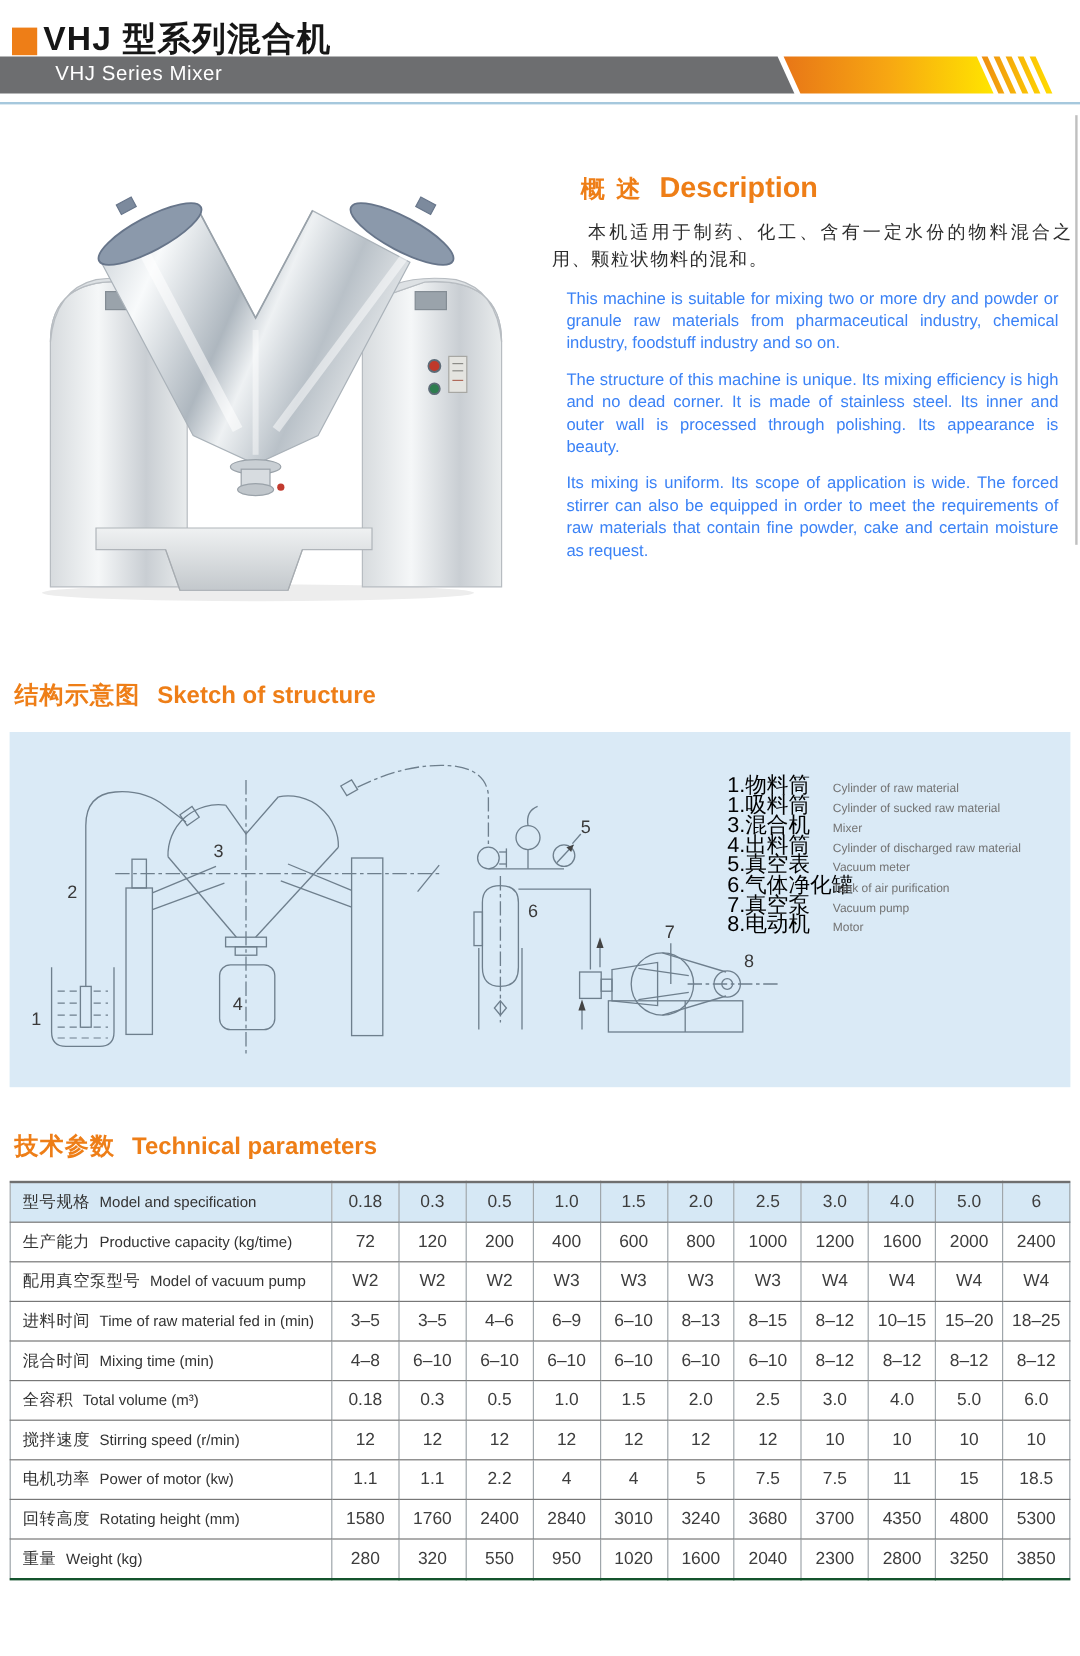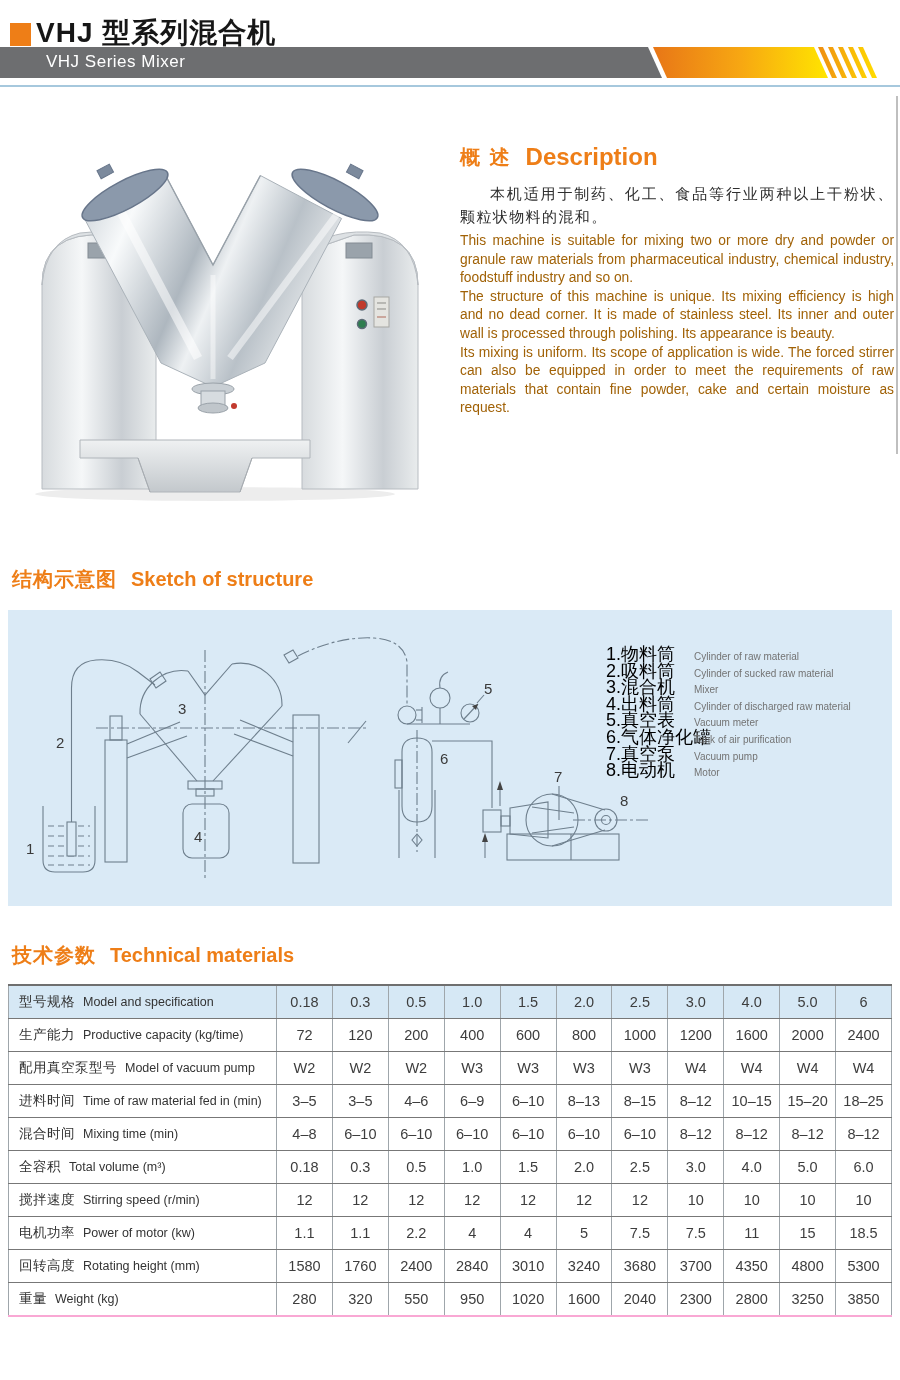--- a/index.html
+++ b/index.html
@@ -14,43 +14,43 @@
   .banner-svg{position:absolute;left:0;top:45px;width:900px;height:36px;}
   .banner-text{position:absolute;left:46px;top:52px;font-size:17px;color:#ffffff;letter-spacing:.5px;}
   .blue-divider{position:absolute;left:0;top:85px;width:900px;height:2px;background:#A6C8DD;}
   .right-edge-line{position:absolute;left:896px;top:96px;width:2px;height:358px;background:#8a8a8a;opacity:.55;}
 
   
   .photo{position:absolute;left:10px;top:135px;width:440px;height:370px;}
 
   
   .description{position:absolute;left:460px;top:143px;width:434px;}
-  .sec-heading{display:flex;align-items:center;gap:14px;}
+  .sec-heading{display:flex;align-items:center;gap:14px;margin-left:24px;}
   .sec-heading .zh{font-size:20px;font-weight:bold;color:#EE7E17;letter-spacing:2px;}
   .sec-heading .en{font-size:24px;font-weight:bold;color:#EE7E17;}
   .desc-zh{margin-top:12px;}
   .desc-zh p{margin:0;font-size:15px;line-height:22.5px;letter-spacing:1.4px;color:#2e2e2e;text-align:justify;text-indent:2em;}
   .desc-en{margin-top:4px;}
-  .desc-en p{margin:0;font-size:13.8px;line-height:18.6px;color:#a16207;text-align:justify;}
+  .desc-en p{margin:12px;font-size:13.8px;line-height:18.6px;color:#3b82f6;text-align:justify;}
 
   
   .sketch-heading{position:absolute;left:12px;top:566px;}
   .sketch-heading .zh,.params-heading .zh{font-size:20px;font-weight:bold;color:#EE7E17;letter-spacing:1px;margin-right:14px;}
   .sketch-heading .en,.params-heading .en{font-size:20px;font-weight:bold;color:#EE7E17;}
   .sketch-panel{position:absolute;left:8px;top:610px;width:884px;height:296px;background:#DAEAF6;}
   .sketch-svg{position:absolute;left:0;top:0;width:884px;height:296px;}
   .legend{position:absolute;left:598px;top:36px;}
   .legend-row{height:16.6px;line-height:16.6px;white-space:nowrap;}
   .lg-zh{display:inline-block;width:88px;font-size:18px;color:#000000;}
   .lg-en{font-size:10px;color:#737373;}
 
   
   .params-heading{position:absolute;left:12px;top:942px;}
   .params-table{position:absolute;left:8px;top:984px;width:884px;border-collapse:collapse;table-layout:fixed;
-    border-top:2px solid #6f6f6f;border-bottom:2px solid #f9a8d4;}
+    border-top:2px solid #6f6f6f;border-bottom:2px solid #14532d;}
   .params-table td{border:1px solid #9fa6ab;border-top:1px solid #777;border-bottom:1px solid #777;
     height:32px;text-align:center;font-size:14.5px;color:#3d3d3d;padding:0 1px;}
   .params-table tr.head-row td{background:#D6E8F5;}
   .params-table td.label-cell{width:256px;text-align:left;padding-left:10px;white-space:nowrap;overflow:hidden;}
   .label-cell .zh{font-size:13.5px;color:#333;margin-right:8px;letter-spacing:.5px;}
   .label-cell .en{font-size:12.5px;color:#333;}
   .head-row .label-cell{padding-left:22px;}
 </style>
 </head>
 <body>
@@ -142,21 +142,21 @@
   <line x1="367" y1="174" x2="376" y2="174" stroke="#8b8b87" stroke-width="1"></line>
   <line x1="367" y1="182" x2="376" y2="182" stroke="#b06a5a" stroke-width="1"></line>
 </svg>
 
 <div class="description">
   <div class="sec-heading">
     <span class="zh">概 述</span>
     <span class="en">Description</span>
   </div>
   <div class="desc-zh">
-    <p>本机适用于制药、化工、食品等行业两种以上干粉状、颗粒状物料的混和。</p>
+    <p>本机适用于制药、化工、含有一定水份的物料混合之用、颗粒状物料的混和。</p>
   </div>
   <div class="desc-en">
     <p>This machine is suitable for mixing two or more dry and powder or granule raw materials from pharmaceutical industry, chemical industry, foodstuff industry and so on.</p>
     <p>The structure of this machine is unique. Its mixing efficiency is high and no dead corner. It is made of stainless steel. Its inner and outer wall is processed through polishing. Its appearance is beauty.</p>
     <p>Its mixing is uniform. Its scope of application is wide. The forced stirrer can also be equipped in order to meet the requirements of raw materials that contain fine powder, cake and certain moisture as request.</p>
   </div>
 </div>
 
 <div class="sketch-heading">
   <span class="zh">结构示意图</span><span class="en">Sketch of structure</span>
@@ -252,32 +252,32 @@
       <text x="170" y="104">3</text>
       <text x="186" y="232">4</text>
       <text x="476" y="84">5</text>
       <text x="432" y="154">6</text>
       <text x="546" y="172">7</text>
       <text x="612" y="196">8</text>
     </g>
   </svg>
   <div class="legend">
       <div class="legend-row"><span class="lg-zh">1.物料筒</span><span class="lg-en">Cylinder of raw material</span></div>
-      <div class="legend-row"><span class="lg-zh">2.吸料筒</span><span class="lg-en">Cylinder of sucked raw material</span></div>
+      <div class="legend-row"><span class="lg-zh">1.吸料筒</span><span class="lg-en">Cylinder of sucked raw material</span></div>
       <div class="legend-row"><span class="lg-zh">3.混合机</span><span class="lg-en">Mixer</span></div>
       <div class="legend-row"><span class="lg-zh">4.出料筒</span><span class="lg-en">Cylinder of discharged raw material</span></div>
       <div class="legend-row"><span class="lg-zh">5.真空表</span><span class="lg-en">Vacuum meter</span></div>
       <div class="legend-row"><span class="lg-zh">6.气体净化罐</span><span class="lg-en">Tank of air purification</span></div>
       <div class="legend-row"><span class="lg-zh">7.真空泵</span><span class="lg-en">Vacuum pump</span></div>
       <div class="legend-row"><span class="lg-zh">8.电动机</span><span class="lg-en">Motor</span></div>
     </div>
 </div>
 
 <div class="params-heading">
-  <span class="zh">技术参数</span><span class="en">Technical materials</span>
+  <span class="zh">技术参数</span><span class="en">Technical parameters</span>
 </div>
 
 <table class="params-table">
   <tbody>
       <tr class="head-row">
         <td class="label-cell"><span class="zh">型号规格</span><span class="en">Model and specification</span></td>
         <td class="val-cell">0.18</td>
         <td class="val-cell">0.3</td>
         <td class="val-cell">0.5</td>
         <td class="val-cell">1.0</td>

